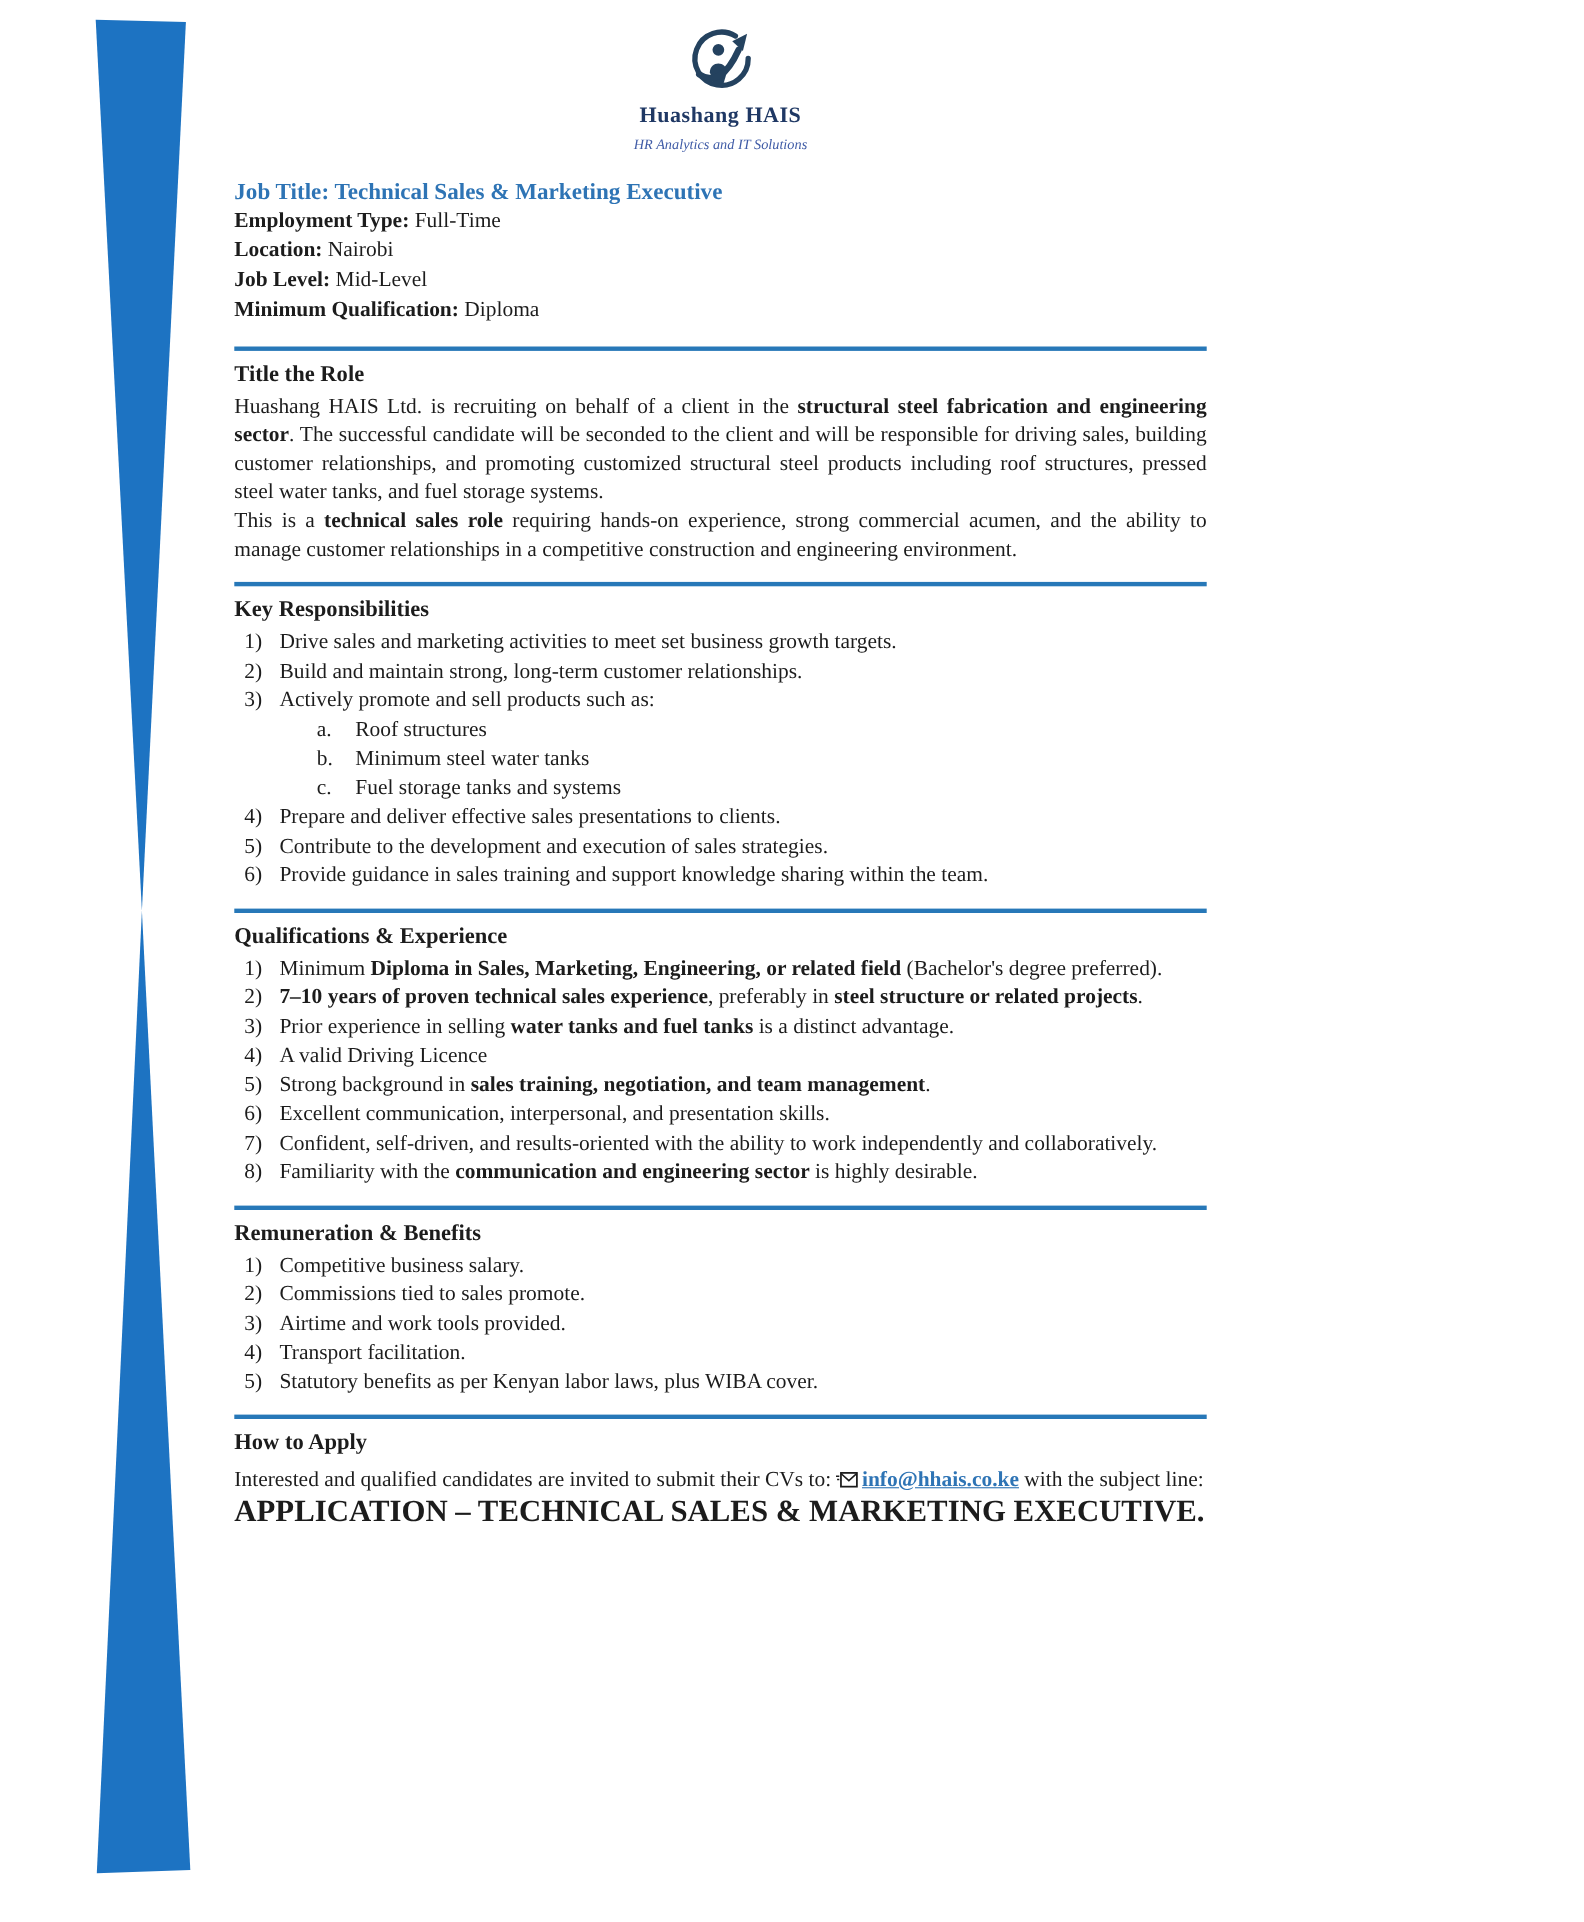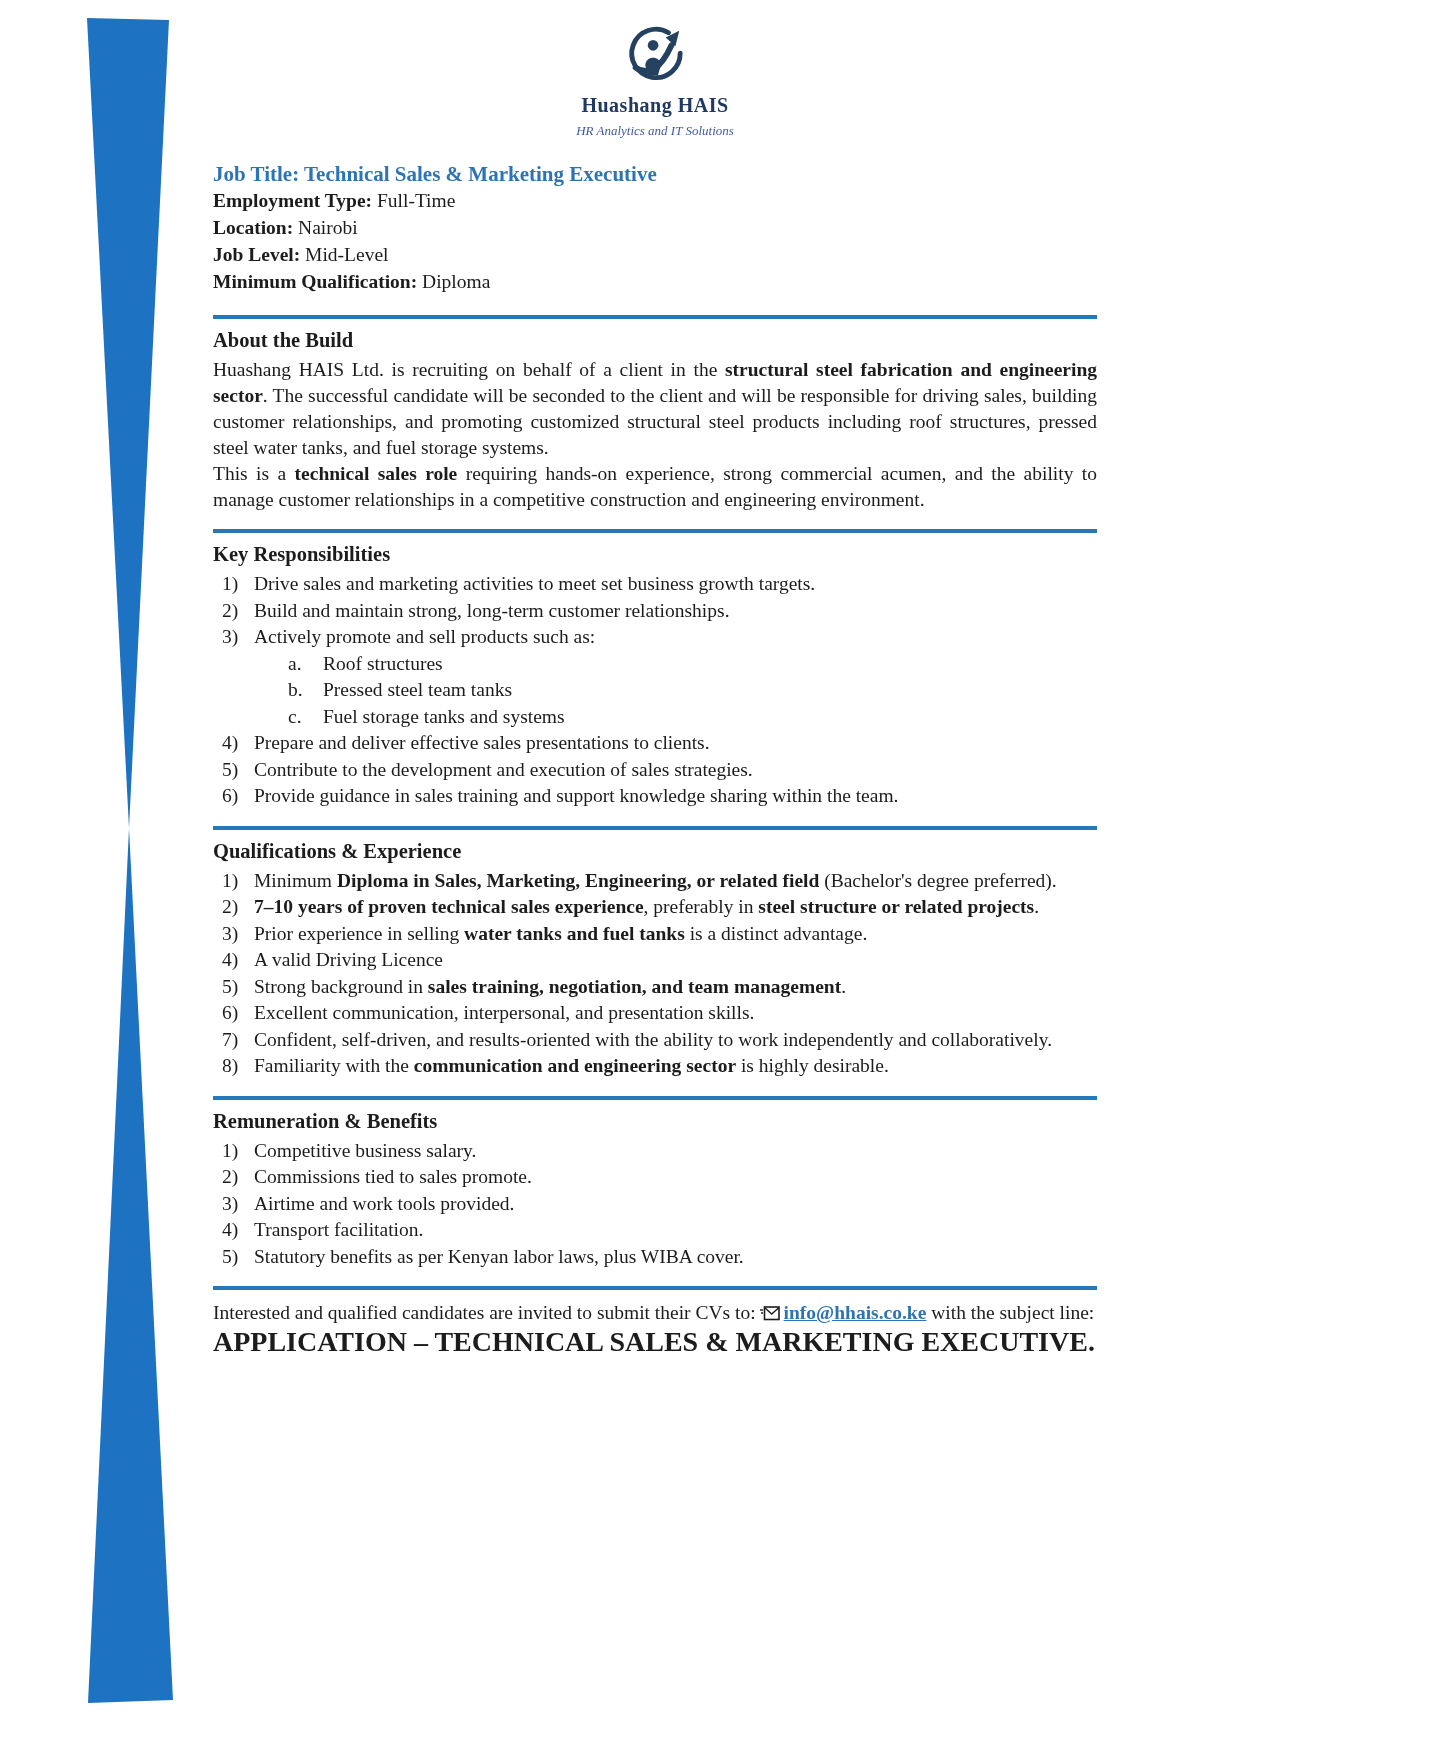--- a/index.html
+++ b/index.html
@@ -70,31 +70,31 @@
   </div>
 
   <div class="job-title"><span>Job Title: </span><span>Technical Sales &amp; Marketing Executive</span></div>
 
   <div class="meta-line"><span class="lbl">Employment Type: </span><span>Full-Time</span></div>
   <div class="meta-line"><span class="lbl">Location: </span><span>Nairobi</span></div>
   <div class="meta-line"><span class="lbl">Job Level: </span><span>Mid-Level</span></div>
   <div class="meta-line"><span class="lbl">Minimum Qualification: </span><span>Diploma</span></div>
 
   <div class="divider"></div>
-  <div class="section-heading">About the Build</div>
+  <div class="section-heading">Title the Role</div>
   <div class="para">Huashang HAIS Ltd. is recruiting on behalf of a client in the <b>structural steel fabrication and engineering sector</b>. The successful candidate will be seconded to the client and will be responsible for driving sales, building customer relationships, and promoting customized structural steel products including roof structures, pressed steel water tanks, and fuel storage systems.</div>
   <div class="para">This is a <b>technical sales role</b> requiring hands-on experience, strong commercial acumen, and the ability to manage customer relationships in a competitive construction and engineering environment.</div>
 
   <div class="divider tight"></div>
   <div class="section-heading">Key Responsibilities</div>
   <div class="item"><span class="num">1)</span><span>Drive sales and marketing activities to meet set business growth targets.</span></div>
   <div class="item"><span class="num">2)</span><span>Build and maintain strong, long-term customer relationships.</span></div>
   <div class="item"><span class="num">3)</span><span>Actively promote and sell products such as:</span></div>
   <div class="item sub"><span class="num">a.</span><span>Roof structures</span></div>
-  <div class="item sub"><span class="num">b.</span><span>Pressed steel team tanks</span></div>
+  <div class="item sub"><span class="num">b.</span><span>Minimum steel water tanks</span></div>
   <div class="item sub"><span class="num">c.</span><span>Fuel storage tanks and systems</span></div>
   <div class="item"><span class="num">4)</span><span>Prepare and deliver effective sales presentations to clients.</span></div>
   <div class="item"><span class="num">5)</span><span>Contribute to the development and execution of sales strategies.</span></div>
   <div class="item"><span class="num">6)</span><span>Provide guidance in sales training and support knowledge sharing within the team.</span></div>
 
   <div class="divider tight"></div>
   <div class="section-heading">Qualifications &amp; Experience</div>
   <div class="item"><span class="num">1)</span><span>Minimum <b>Diploma in Sales, Marketing, Engineering, or related field</b> (Bachelor's degree preferred).</span></div>
   <div class="item"><span class="num">2)</span><span><b>7–10 years of proven technical sales experience</b>, preferably in <b>steel structure or related projects</b>.</span></div>
   <div class="item"><span class="num">3)</span><span>Prior experience in selling <b>water tanks and fuel tanks</b> is a distinct advantage.</span></div>
@@ -106,20 +106,21 @@
 
   <div class="divider tight"></div>
   <div class="section-heading">Remuneration &amp; Benefits</div>
   <div class="item"><span class="num">1)</span><span>Competitive business salary.</span></div>
   <div class="item"><span class="num">2)</span><span>Commissions tied to sales promote.</span></div>
   <div class="item"><span class="num">3)</span><span>Airtime and work tools provided.</span></div>
   <div class="item"><span class="num">4)</span><span>Transport facilitation.</span></div>
   <div class="item"><span class="num">5)</span><span>Statutory benefits as per Kenyan labor laws, plus WIBA cover.</span></div>
 
   <div class="divider tight"></div>
+  <div class="section-heading apply-heading">How to Apply</div>
   <div class="para apply-para"><span>Interested and qualified candidates are invited to submit their CVs to:</span><span class="email-icon-wrap"><svg width="20" height="15" viewBox="0 0 20 15">
           <rect x="4.5" y="1" width="14.5" height="12.5" fill="none" stroke="#1c1c1c" stroke-width="1.6"></rect>
           <path d="M4.5 1.5 L11.7 8 L19 1.5" fill="none" stroke="#1c1c1c" stroke-width="1.4"></path>
           <line x1="0" y1="4" x2="3" y2="4" stroke="#1c1c1c" stroke-width="1.4"></line>
           <line x1="1" y1="7" x2="3" y2="7" stroke="#1c1c1c" stroke-width="1.4"></line>
         </svg></span><a class="email-link">info@hhais.co.ke</a><span> with the subject line:</span></div>
   <div class="subject">APPLICATION – TECHNICAL SALES &amp; MARKETING EXECUTIVE.</div>
 
 </div>
 

